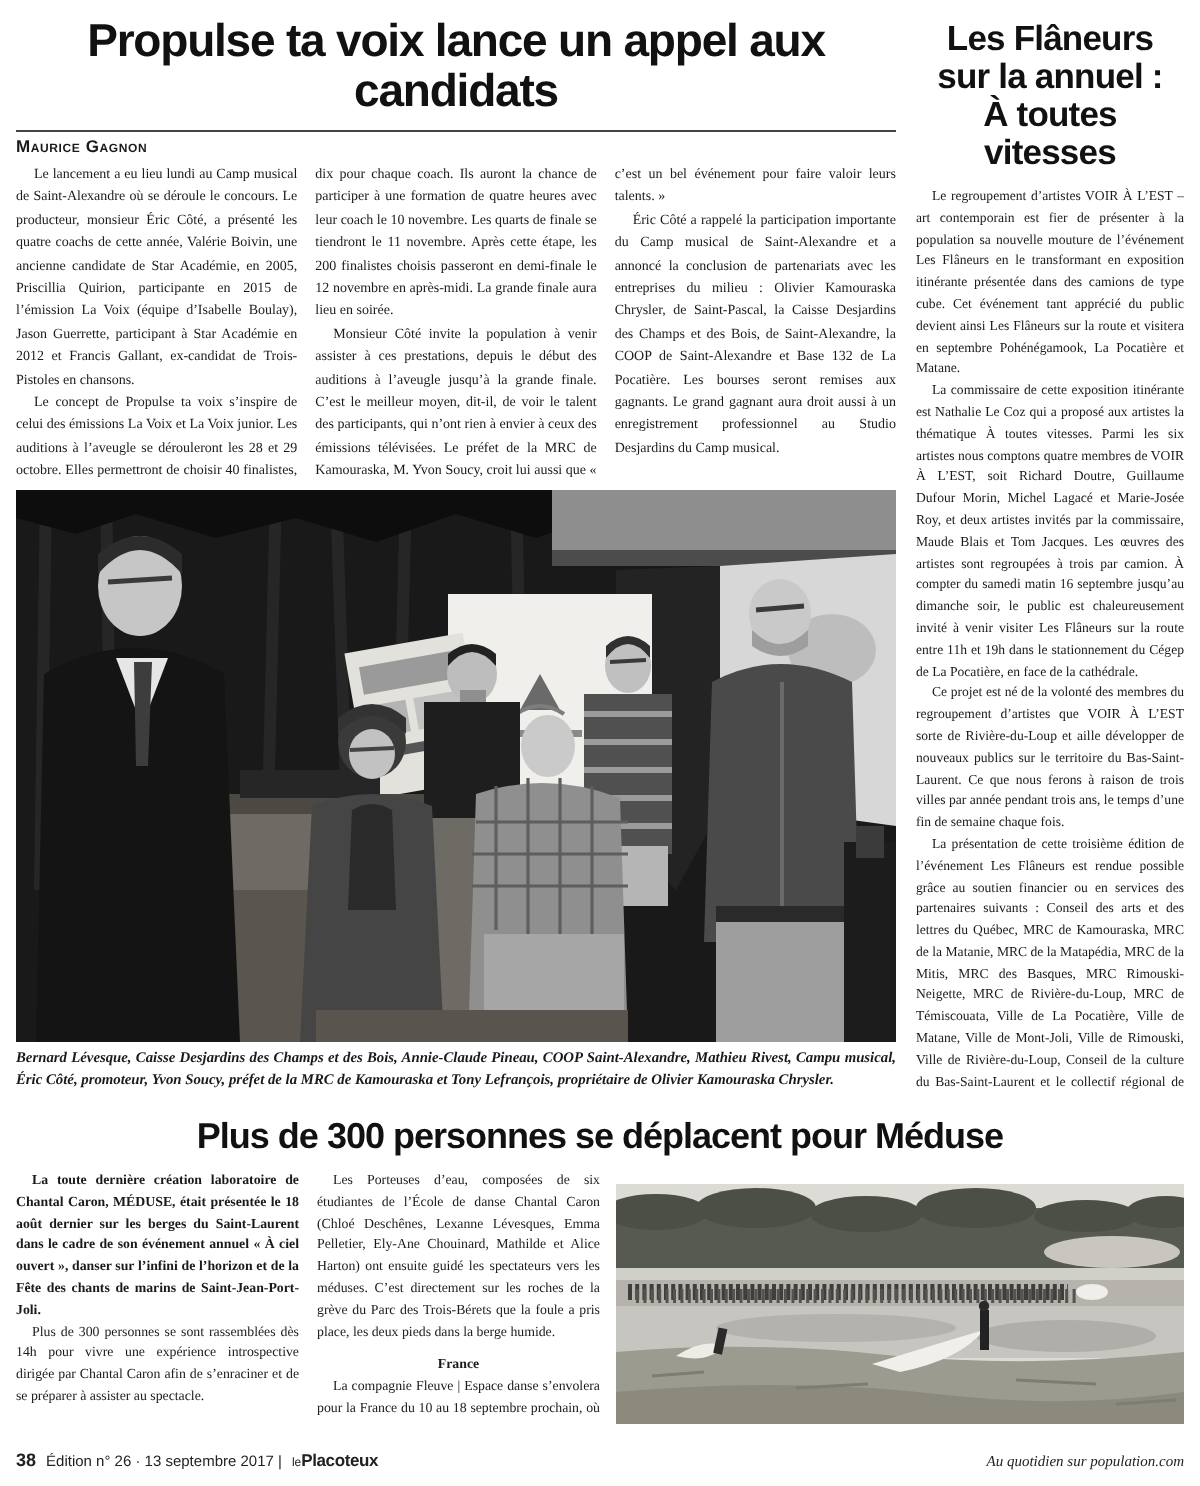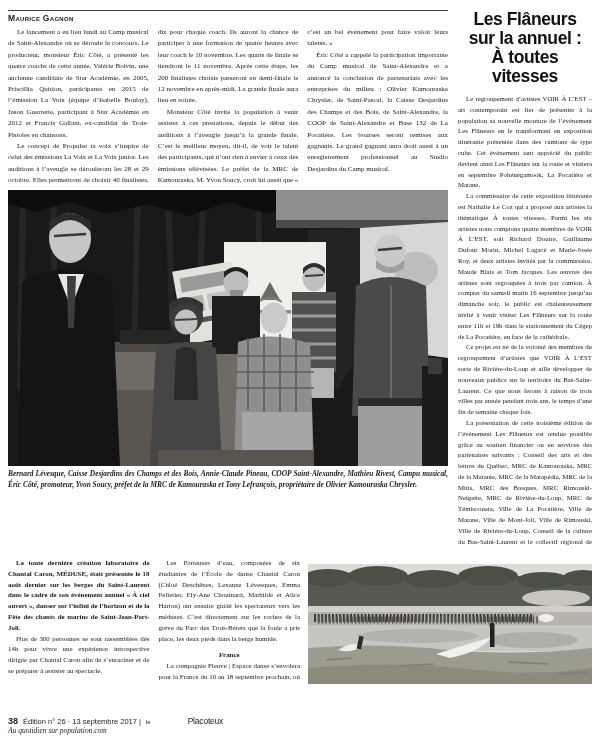--- a/index.html
+++ b/index.html
@@ -62,36 +62,37 @@
   }
   .meduse-text p{margin:0;text-indent:8px;}
   .meduse-text p.bold-lede{font-weight:700;}
   .meduse-text .subhead{
     text-align:center;font-weight:700;text-indent:0;margin-top:6px;
   }
   .photo-meduse{width:284px;height:120px;flex:0 0 284px;line-height:0;margin-top:6px;}
 
   .footer{
     position:absolute;left:8px;right:8px;bottom:8px;
-    display:flex;justify-content:space-between;align-items:flex-start;
-    font-family:"Liberation Sans", sans-serif;font-size:7.5px;color:#222;flex-direction:column;
+    display:flex;justify-content:space-between;align-items:flex-end;
+    font-family:"Liberation Sans", sans-serif;font-size:7.5px;color:#222;
   }
   .footer-left{display:flex;align-items:baseline;gap:5px;}
   .page-number{font-weight:700;font-size:9px;}
   .logo .le{font-size:6px;font-weight:400;}
-  .logo .name{font-weight:400;font-size:8.5px;letter-spacing:-0.2px;margin-left:37px;}
+  .logo .name{font-weight:700;font-size:8.5px;letter-spacing:-0.2px;}
   .tagline{font-style:italic;font-family:"Liberation Serif", serif;font-size:7.5px;}
 </style>
 </head>
 <body>
 
 <div class="page">
   <div class="content">
 
     <div class="main-col">
+      <h1 class="main-headline">Propulse ta voix lance un appel aux candidats</h1>
       <div class="rule"></div>
       <div class="byline">Maurice Gagnon</div>
 
       <div class="body-cols">
         <p>Le lancement a eu lieu lundi au Camp musical de Saint-Alexandre où se déroule le concours. Le producteur, monsieur Éric Côté, a présenté les quatre coachs de cette année, Valérie Boivin, une ancienne candidate de Star Académie, en 2005, Priscillia Quirion, participante en 2015 de l’émission La Voix (équipe d’Isabelle Boulay), Jason Guerrette, participant à Star Académie en 2012 et Francis Gallant, ex-candidat de Trois-Pistoles en chansons.</p>
         <p>Le concept de Propulse ta voix s’inspire de celui des émissions La Voix et La Voix junior. Les auditions à l’aveugle se dérouleront les 28 et 29 octobre. Elles permettront de choisir 40 finalistes, dix pour chaque coach. Ils auront la chance de participer à une formation de quatre heures avec leur coach le 10 novembre. Les quarts de finale se tiendront le 11 novembre. Après cette étape, les 200 finalistes choisis passeront en demi-finale le 12 novembre en après-midi. La grande finale aura lieu en soirée.</p>
         <p>Monsieur Côté invite la population à venir assister à ces prestations, depuis le début des auditions à l’aveugle jusqu’à la grande finale. C’est le meilleur moyen, dit-il, de voir le talent des participants, qui n’ont rien à envier à ceux des émissions télévisées. Le préfet de la MRC de Kamouraska, M. Yvon Soucy, croit lui aussi que « c’est un bel événement pour faire valoir leurs talents. »</p>
         <p>Éric Côté a rappelé la participation importante du Camp musical de Saint-Alexandre et a annoncé la conclusion de partenariats avec les entreprises du milieu : Olivier Kamouraska Chrysler, de Saint-Pascal, la Caisse Desjardins des Champs et des Bois, de Saint-Alexandre, la COOP de Saint-Alexandre et Base 132 de La Pocatière. Les bourses seront remises aux gagnants. Le grand gagnant aura droit aussi à un enregistrement professionnel au Studio Desjardins du Camp musical.</p>
 
       </div>
@@ -205,20 +206,21 @@
 sur la annuel :
 À toutes vitesses</h2>
       <p>Le regroupement d’artistes VOIR À L’EST – art contemporain est fier de présenter à la population sa nouvelle mouture de l’événement Les Flâneurs en le transformant en exposition itinérante présentée dans des camions de type cube. Cet événement tant apprécié du public devient ainsi Les Flâneurs sur la route et visitera en septembre Pohénégamook, La Pocatière et Matane.</p>
       <p>La commissaire de cette exposition itinérante est Nathalie Le Coz qui a proposé aux artistes la thématique À toutes vitesses. Parmi les six artistes nous comptons quatre membres de VOIR À L’EST, soit Richard Doutre, Guillaume Dufour Morin, Michel Lagacé et Marie-Josée Roy, et deux artistes invités par la commissaire, Maude Blais et Tom Jacques. Les œuvres des artistes sont regroupées à trois par camion. À compter du samedi matin 16 septembre jusqu’au dimanche soir, le public est chaleureusement invité à venir visiter Les Flâneurs sur la route entre 11h et 19h dans le stationnement du Cégep de La Pocatière, en face de la cathédrale.</p>
       <p>Ce projet est né de la volonté des membres du regroupement d’artistes que VOIR À L’EST sorte de Rivière-du-Loup et aille développer de nouveaux publics sur le territoire du Bas-Saint-Laurent. Ce que nous ferons à raison de trois villes par année pendant trois ans, le temps d’une fin de semaine chaque fois.</p>
       <p>La présentation de cette troisième édition de l’événement Les Flâneurs est rendue possible grâce au soutien financier ou en services des partenaires suivants : Conseil des arts et des lettres du Québec, MRC de Kamouraska, MRC de la Matanie, MRC de la Matapédia, MRC de la Mitis, MRC des Basques, MRC Rimouski-Neigette, MRC de Rivière-du-Loup, MRC de Témiscouata, Ville de La Pocatière, Ville de Matane, Ville de Mont-Joli, Ville de Rimouski, Ville de Rivière-du-Loup, Conseil de la culture du Bas-Saint-Laurent et le collectif régional de développement, National Location d’autos, Enseignes RDL, Cégep de Rivière-du-Loup, Musée du Bas-Saint-Laurent et CIMA +.</p>
     </div>
   </div>
 
   <div class="meduse">
+    <h2 class="meduse-headline">Plus de 300 personnes se déplacent pour Méduse</h2>
     <div class="meduse-body">
       <div class="meduse-text">
         <p class="bold-lede">La toute dernière création laboratoire de Chantal Caron, MÉDUSE, était présentée le 18 août dernier sur les berges du Saint-Laurent dans le cadre de son événement annuel « À ciel ouvert », danser sur l’infini de l’horizon et de la Fête des chants de marins de Saint-Jean-Port-Joli.</p>
         <p>Plus de 300 personnes se sont rassemblées dès 14h pour vivre une expérience introspective dirigée par Chantal Caron afin de s’enraciner et de se préparer à assister au spectacle.</p>
         <p>Les Porteuses d’eau, composées de six étudiantes de l’École de danse Chantal Caron (Chloé Deschênes, Lexanne Lévesques, Emma Pelletier, Ely-Ane Chouinard, Mathilde et Alice Harton) ont ensuite guidé les spectateurs vers les méduses. C’est directement sur les roches de la grève du Parc des Trois-Bérets que la foule a pris place, les deux pieds dans la berge humide.</p>
         <p class="subhead">France</p>
         <p>La compagnie Fleuve | Espace danse s’envolera pour la France du 10 au 18 septembre prochain, où elle présentera son spectacle Hommes de Vase lors d’une tournée dans la région de la Normandie.</p>
       </div>
       <div class="photo-meduse">
         <svg viewBox="0 0 284 120" width="284" height="120" xmlns="http://www.w3.org/2000/svg">

